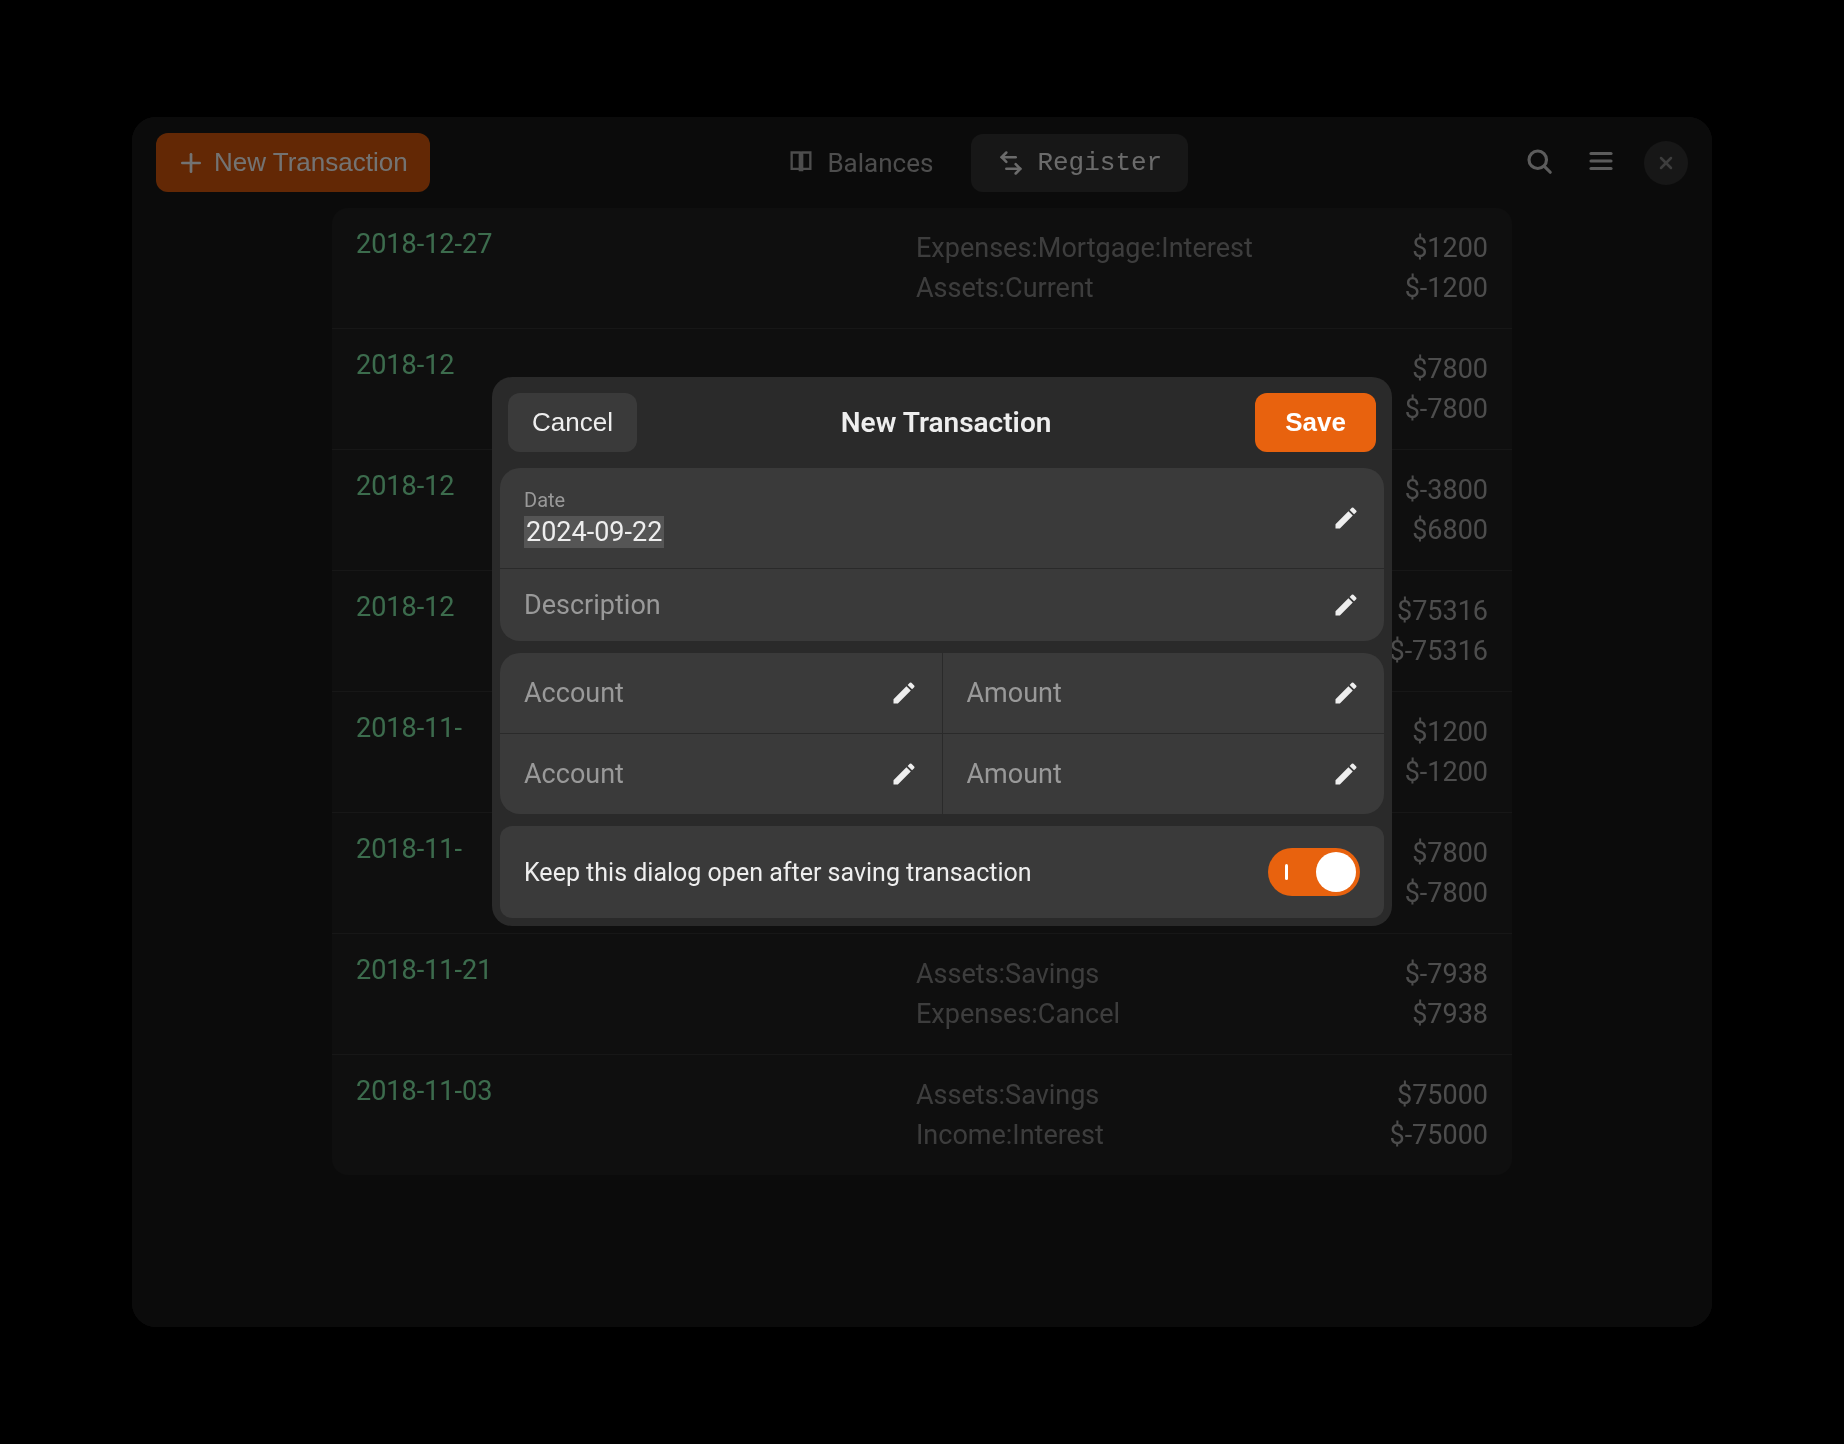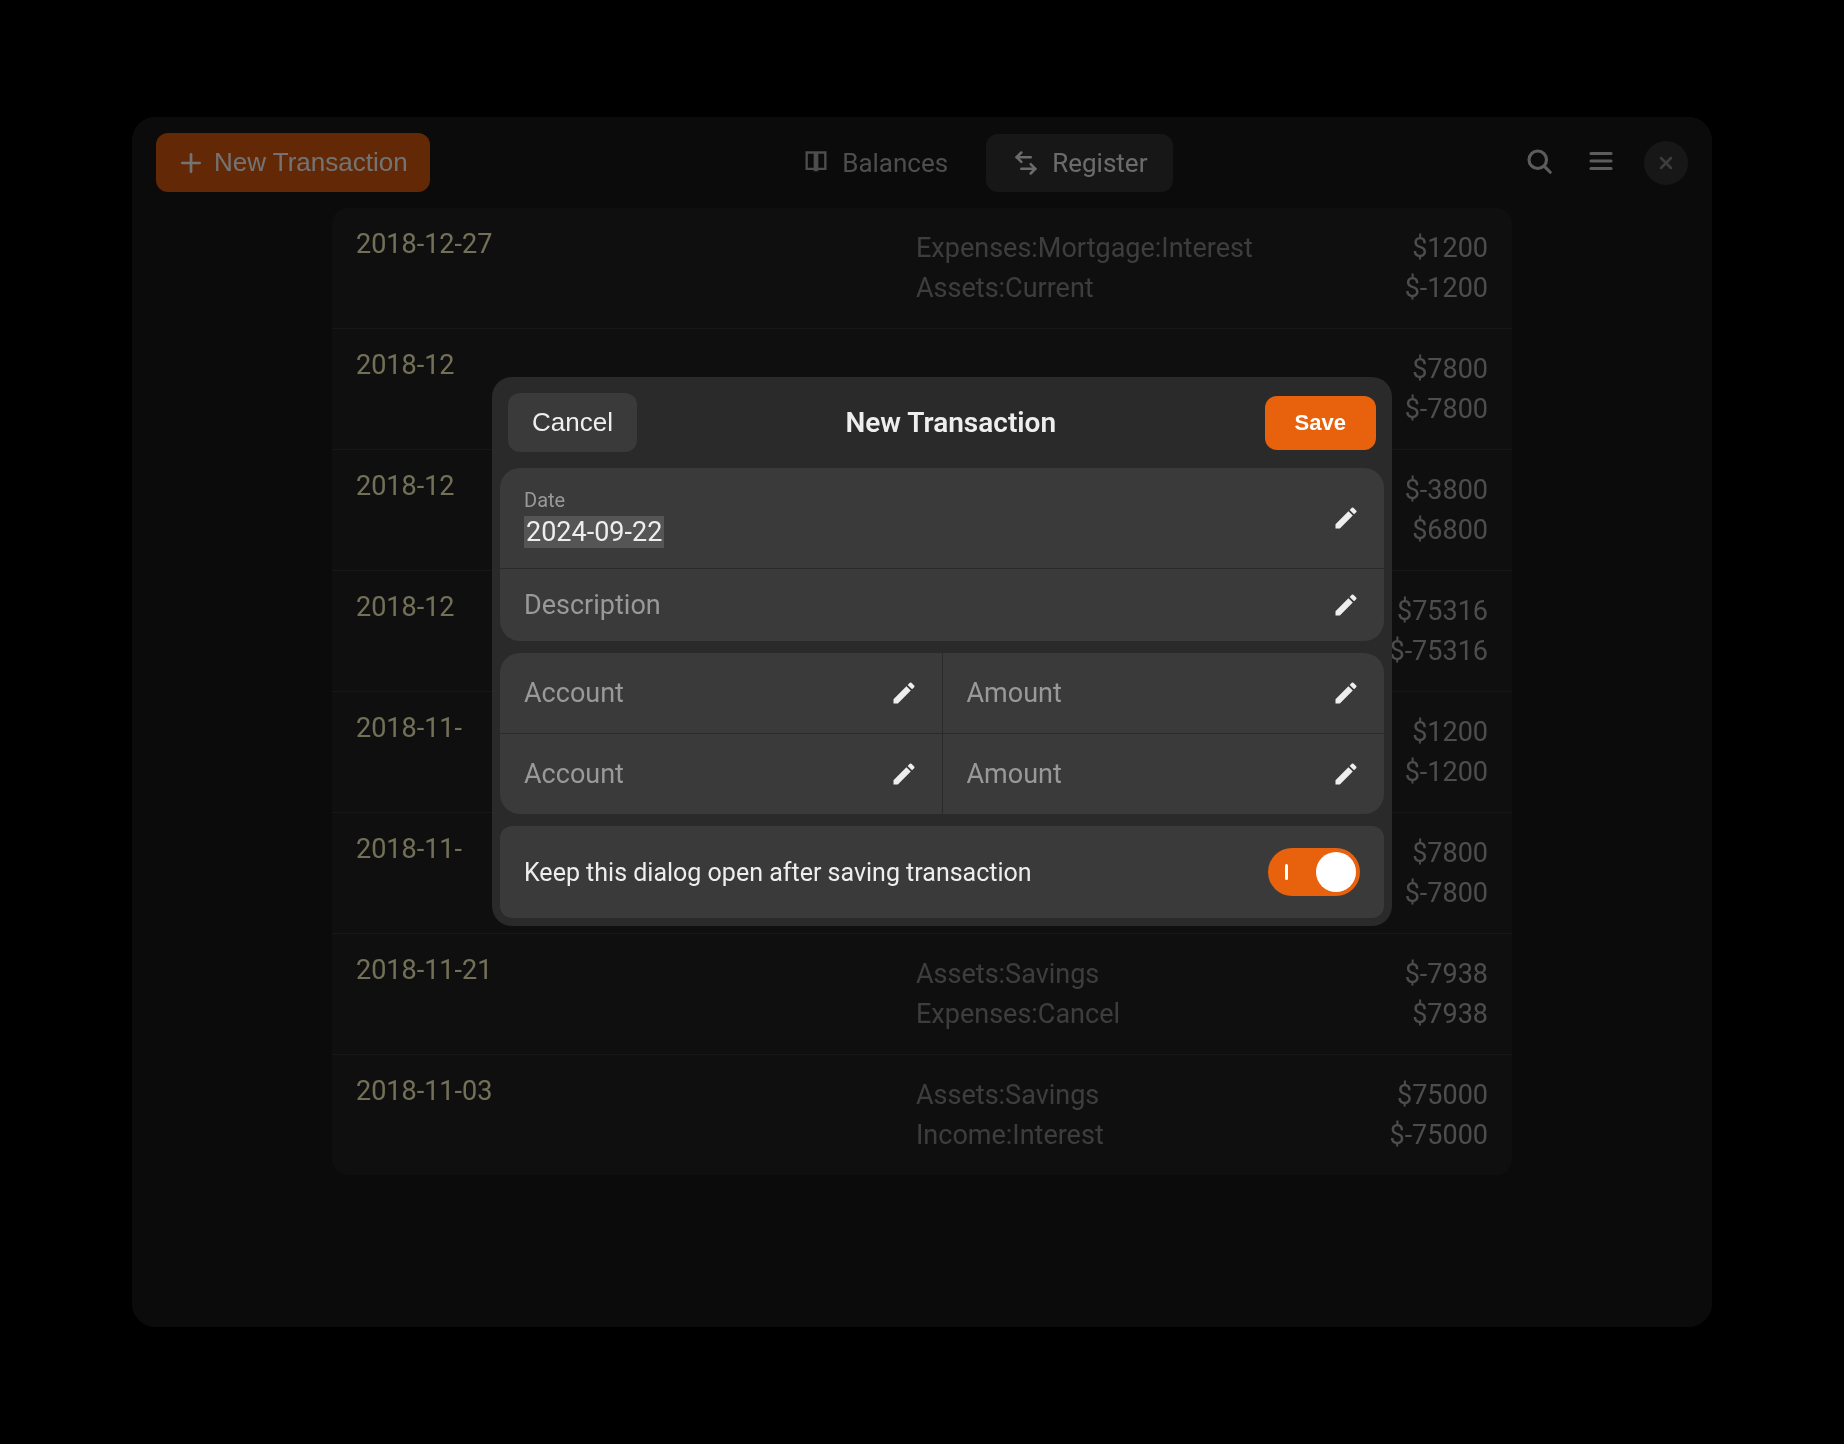--- a/index.html
+++ b/index.html
@@ -56,20 +56,21 @@
       font-size: 26px;
       display: flex;
       align-items: center;
       gap: 12px;
       cursor: pointer;
     }
     .tab svg { flex-shrink: 0; }
     .tab.active {
       background: #333;
       color: #eee;
+      font-family: Liberation Mono, monospace;
     }
     .header-right {
       display: flex;
       align-items: center;
       gap: 24px;
     }
     .icon-btn {
       background: none;
       border: none;
       color: #ccc;
@@ -94,21 +95,21 @@
       overflow: hidden;
     }
     .txn-row {
       display: flex;
       border-bottom: 1px solid #333;
       padding: 20px 24px;
     }
     .txn-row:last-child { border-bottom: none; }
     .txn-date {
       width: 560px;
-      color: #fef9c3;
+      color: #86efac;
       font-size: 27px;
     }
     .txn-lines {
       flex: 1;
     }
     .txn-line {
       display: flex;
       justify-content: space-between;
       padding: 4px 0;
     }
@@ -156,21 +157,21 @@
       color: #eee;
       font-size: 28px;
       font-weight: 600;
     }
     .save-btn {
       background: #E8620E;
       color: #fff;
       border: none;
       border-radius: 12px;
       padding: 14px 30px;
-      font-size: 22px;
+      font-size: 26px;
       font-weight: 600;
       cursor: pointer;
     }
     .field-group {
       background: #3a3a3a;
       border-radius: 20px;
       margin-bottom: 12px;
       overflow: hidden;
     }
     .field {

